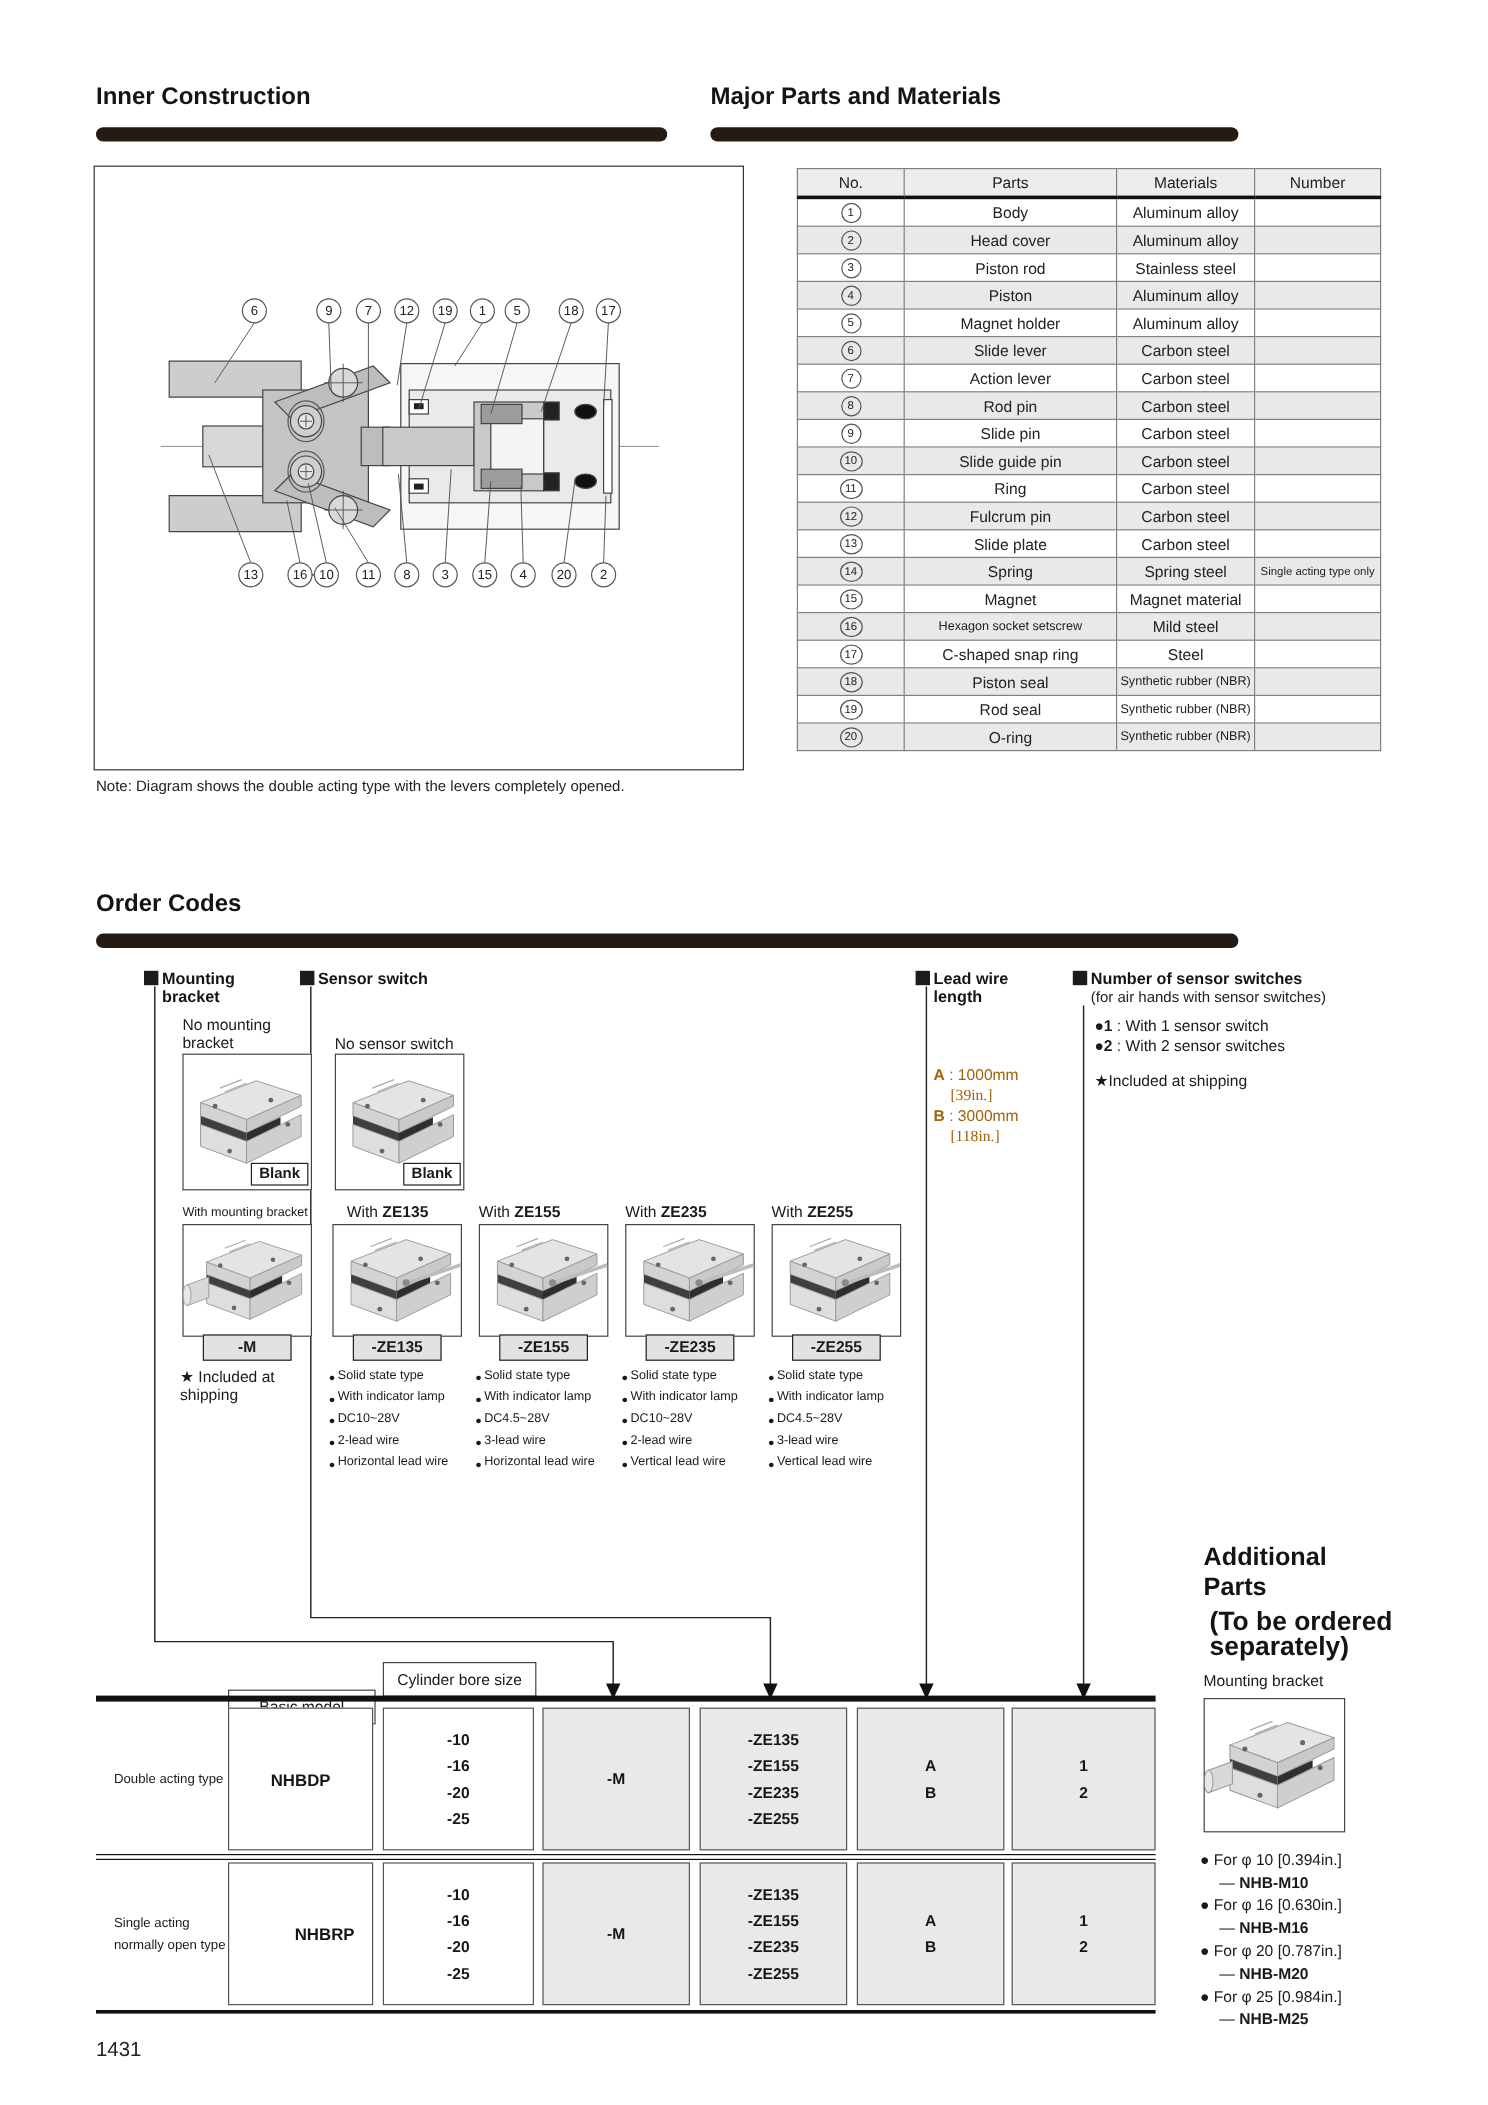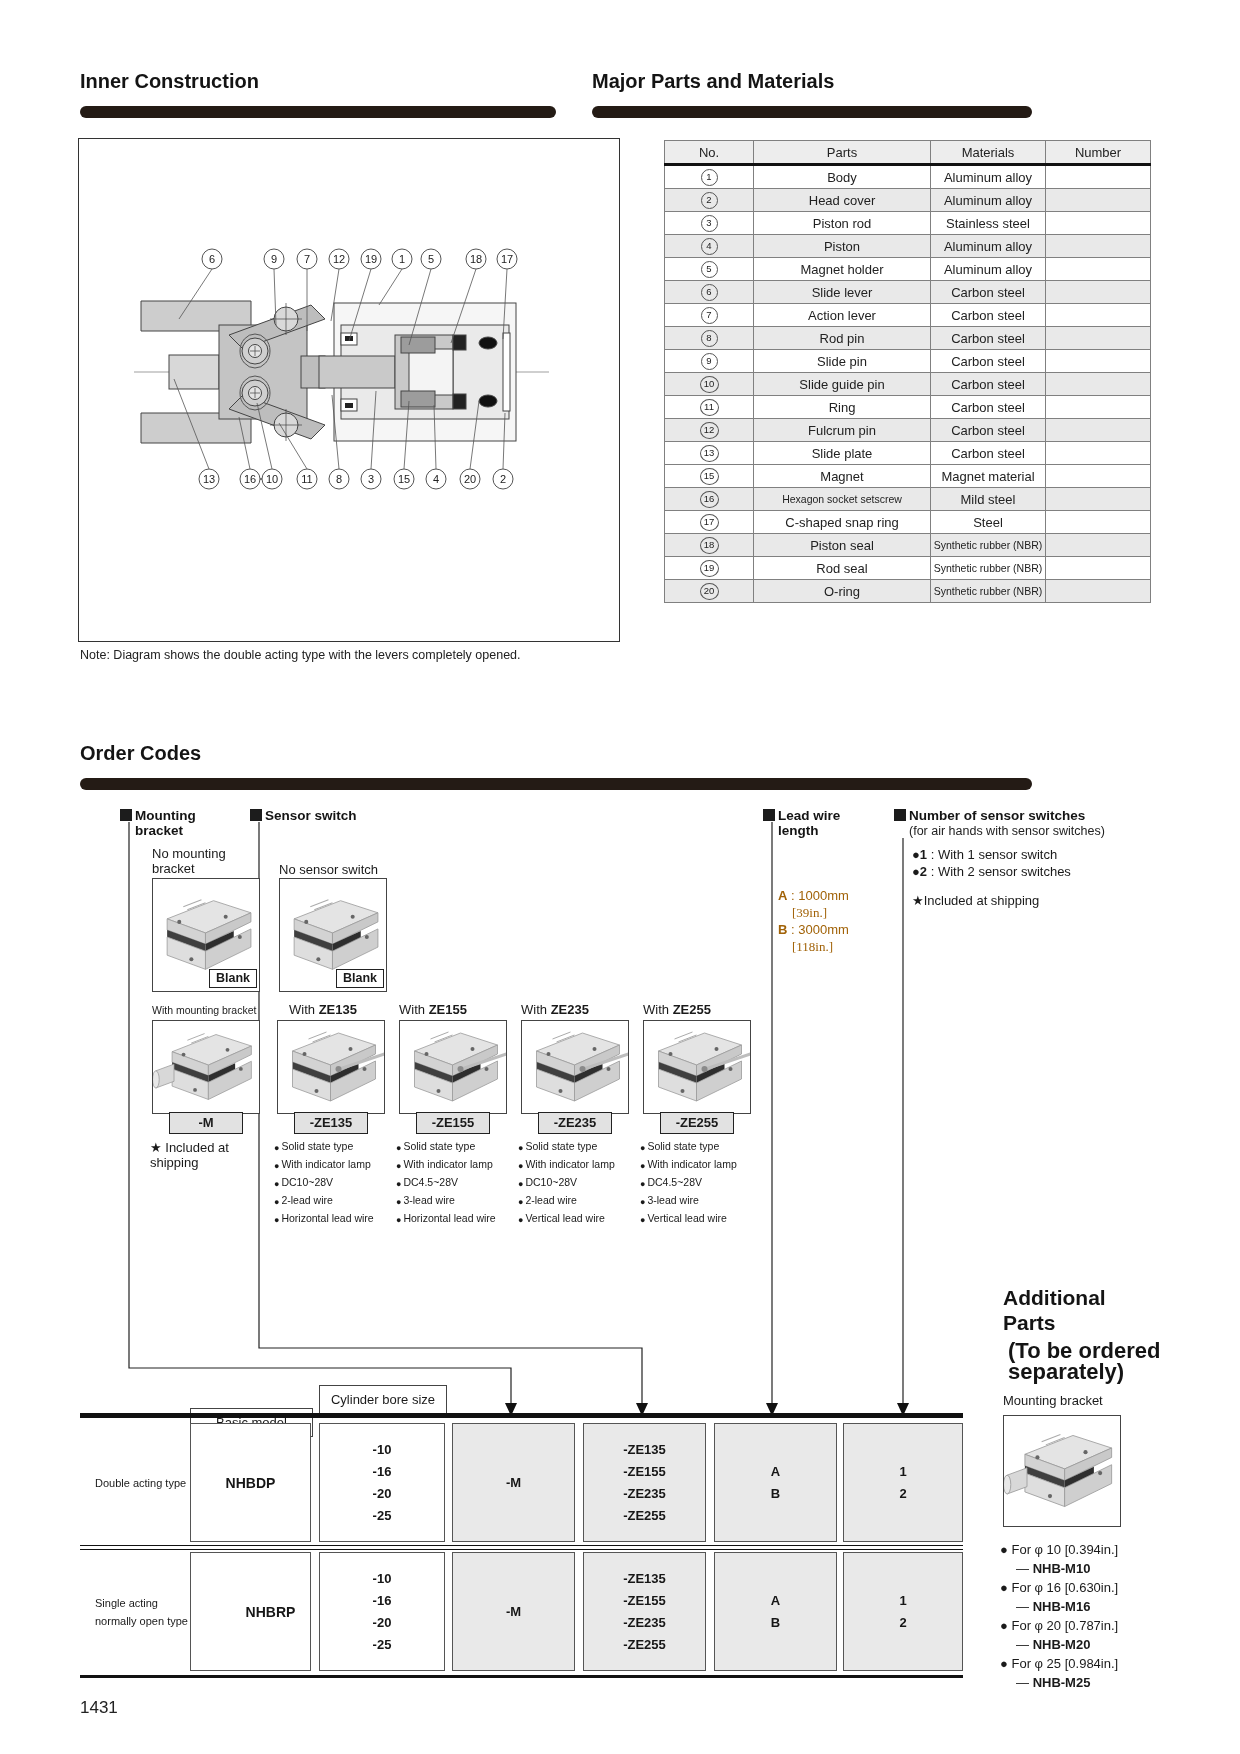--- a/index.html
+++ b/index.html
@@ -347,20 +347,26 @@
           <td class="c-parts">Fulcrum pin</td>
           <td class="c-mat">Carbon steel</td>
           <td class="c-rem"></td>
         </tr>
         <tr>
           <td class="c-no"><span class="circ circ2">13</span></td>
           <td class="c-parts">Slide plate</td>
           <td class="c-mat">Carbon steel</td>
           <td class="c-rem"></td>
         </tr>
+        <tr class="alt">
+          <td class="c-no"><span class="circ circ2">14</span></td>
+          <td class="c-parts">Spring</td>
+          <td class="c-mat">Spring steel</td>
+          <td class="c-rem">Single acting type only</td>
+        </tr>
         <tr>
           <td class="c-no"><span class="circ circ2">15</span></td>
           <td class="c-parts">Magnet</td>
           <td class="c-mat">Magnet material</td>
           <td class="c-rem"></td>
         </tr>
         <tr class="alt">
           <td class="c-no"><span class="circ circ2">16</span></td>
           <td class="c-parts sm">Hexagon socket setscrew</td>
           <td class="c-mat">Mild steel</td>

